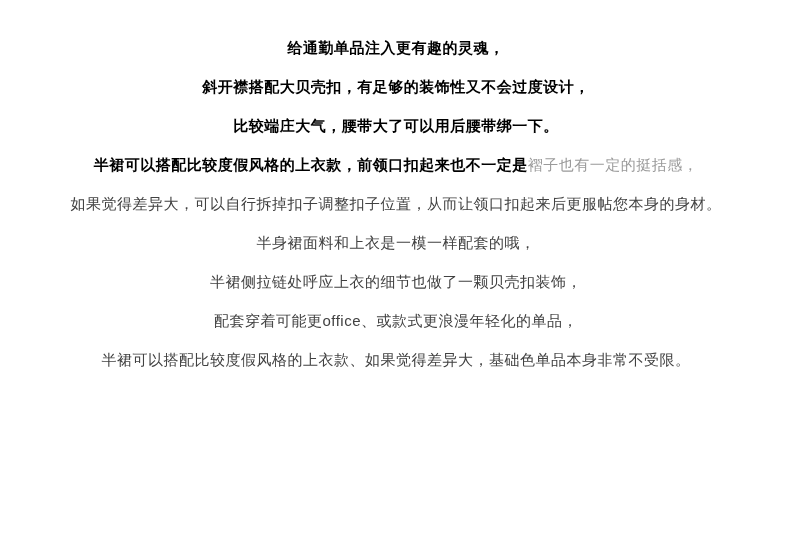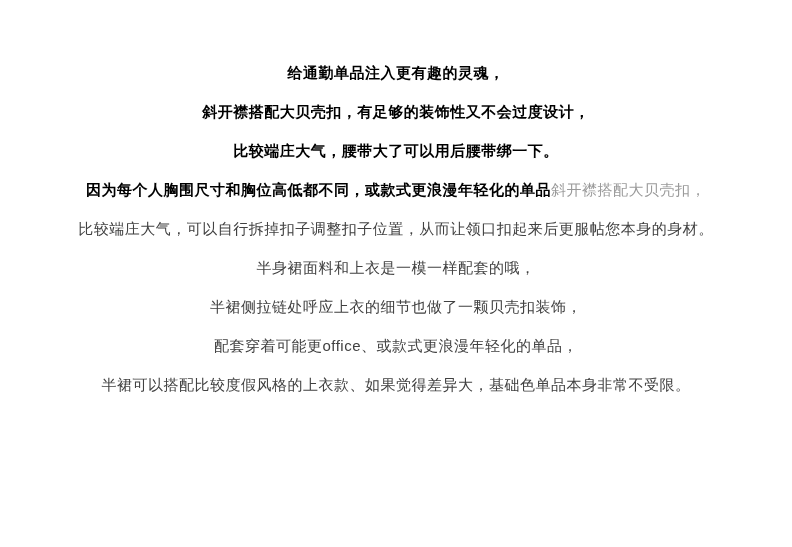--- a/index.html
+++ b/index.html
@@ -10,21 +10,21 @@
     width: 792px;
     height: 547px;
     background: #ffffff;
     font-family: "Liberation Sans", sans-serif;
     overflow: hidden;
   }
   .page {
     width: 792px;
     height: 547px;
     box-sizing: border-box;
-    padding-top: 53px;
+    padding-top: 28px;
   }
   .line {
     display: block;
     width: 100%;
     height: 39px;
     line-height: 39px;
     text-align: center;
     font-size: 15px;
     letter-spacing: 0.5px;
     white-space: nowrap;
@@ -52,24 +52,24 @@
 <div class="page">
 
   <div class="line bold">给通勤单品注入更有趣的灵魂，</div>
 
   <div class="line bold">斜开襟搭配大贝壳扣，有足够的装饰性又不会过度设计，</div>
 
 
   <div class="line bold">比较端庄大气，腰带大了可以用后腰带绑一下。</div>
 
   <div class="line">
-    <span class="seg-bold">因为每个人胸围尺寸和胸位高低都不同，或款式更浪漫年轻化的单品</span><span class="seg-muted">斜开襟搭配大贝壳扣，</span>
+    <span class="seg-bold">半裙可以搭配比较度假风格的上衣款，前领口扣起来也不一定是</span><span class="seg-muted">褶子也有一定的挺括感，</span>
   </div>
 
-  <div class="line regular">比较端庄大气，可以自行拆掉扣子调整扣子位置，从而让领口扣起来后更服帖您本身的身材。</div>
+  <div class="line regular">如果觉得差异大，可以自行拆掉扣子调整扣子位置，从而让领口扣起来后更服帖您本身的身材。</div>
 
   <div class="line regular">半身裙面料和上衣是一模一样配套的哦，</div>
 
   <div class="line regular">半裙侧拉链处呼应上衣的细节也做了一颗贝壳扣装饰，</div>
 
 
 
   <div class="line regular">配套穿着可能更office、或款式更浪漫年轻化的单品，</div>
 
   <div class="line regular">半裙可以搭配比较度假风格的上衣款、如果觉得差异大，基础色单品本身非常不受限。</div>

